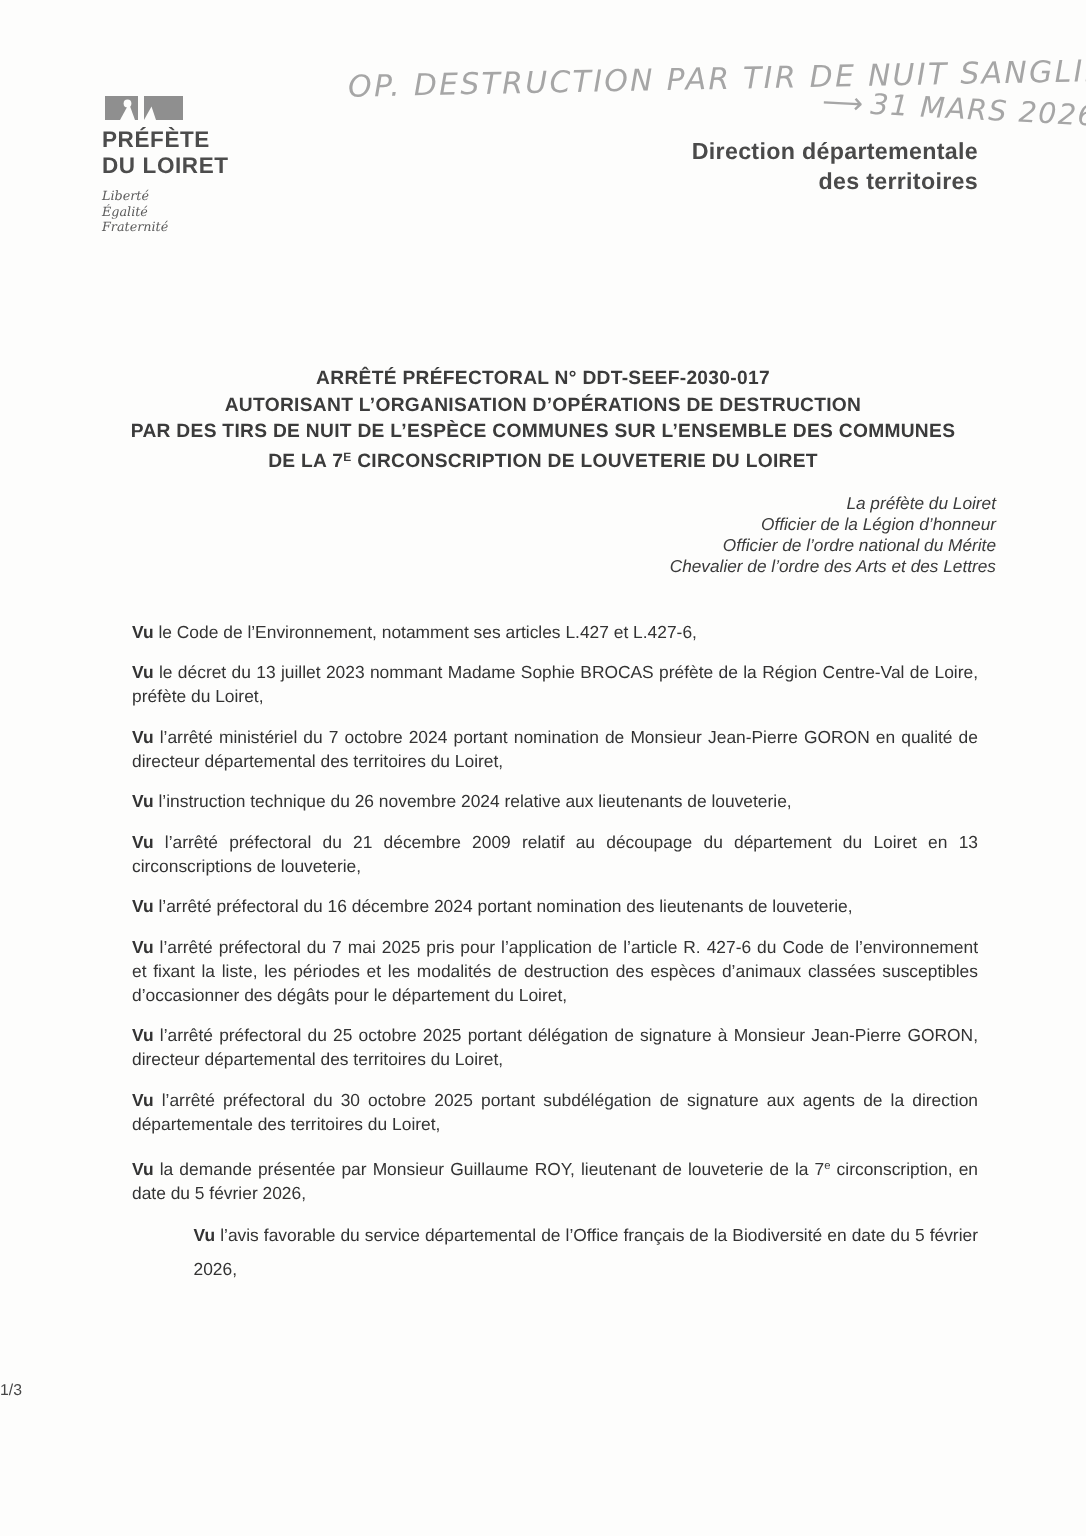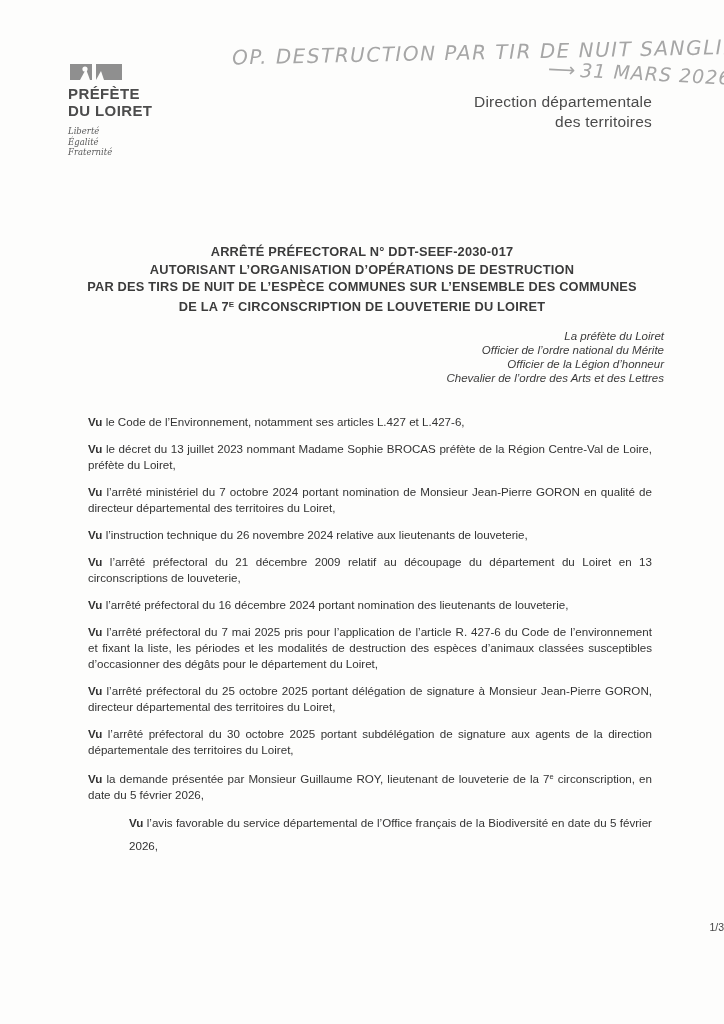--- a/index.html
+++ b/index.html
@@ -12,21 +12,21 @@
     margin:0 auto;
     overflow:hidden;
   }
   
   .gov-block{position:absolute;left:68px;top:64px;}
   .marianne{display:block;margin-bottom:4px;margin-left:2px;}
   .agency{font-weight:bold;font-size:15px;line-height:17px;color:#4c4c4c;letter-spacing:.4px;}
   .motto{margin-top:7px;font-family:"DejaVu Serif",serif;font-style:italic;font-size:8.5px;line-height:10.5px;color:#5a5a5a;}
   .direction{
     position:absolute;right:72px;top:92px;text-align:right;
-    font-weight:normal;font-size:15.5px;line-height:20px;color:#4a4a4a;letter-spacing:.2px;
+    font-weight:bold;font-size:15.5px;line-height:20px;color:#4a4a4a;letter-spacing:.2px;
   }
   
   .handwriting{position:absolute;color:#a6a6a6;font-style:italic;
     font-family:"DejaVu Sans",sans-serif;white-space:nowrap;}
   .hw-line1{left:232px;top:40px;font-size:20px;letter-spacing:1.5px;transform:rotate(-1.2deg);}
   .hw-line2{left:548px;top:62px;font-size:19px;letter-spacing:1px;transform:rotate(3deg);}
   .hw-arrow{display:inline-block;margin-right:4px;font-style:normal;}
   
   .title-block{
     position:absolute;left:60px;right:60px;top:243px;
@@ -43,22 +43,22 @@
   .body-text{
     position:absolute;left:88px;right:72px;top:414px;
     font-size:11.6px;line-height:16px;text-align:justify;color:#333;
   }
   .para{margin:0 0 11px 0;}
   .para .lead{font-weight:bold;}
   .para sup{font-size:7.5px;vertical-align:4px;}
   .para.loose{line-height:23px;margin-top:-3px;margin-left:41px;}
   
   .footer{
-    position:absolute;left:0;right:0;top:921px;
-    text-align:right;font-size:10.5px;color:#454545;
+    position:absolute;left:0;right:17px;top:921px;
+    text-align:left;font-size:10.5px;color:#454545;
   }
 </style>
 </head>
 <body>
 
 <div class="page">
 
   <div class="gov-block">
     <svg class="marianne" width="52" height="17" viewBox="0 0 52 17" xmlns="http://www.w3.org/2000/svg">
       <rect x="0" y="0" width="22" height="16" fill="#8f8f8f"></rect>
@@ -88,22 +88,22 @@
 
   <div class="title-block">
     <div>ARRÊTÉ PRÉFECTORAL N° DDT-SEEF-2030-017</div>
     <div>AUTORISANT L’ORGANISATION D’OPÉRATIONS DE DESTRUCTION</div>
     <div>PAR DES TIRS DE NUIT DE L’ESPÈCE COMMUNES SUR L’ENSEMBLE DES COMMUNES</div>
     <div><span>DE LA 7</span><sup>E</sup><span> CIRCONSCRIPTION DE LOUVETERIE DU LOIRET</span></div>
   </div>
 
   <div class="authority">
     <div>La préfète du Loiret</div>
+    <div>Officier de la Légion d’honneur</div>
     <div>Officier de l’ordre national du Mérite</div>
-    <div>Officier de la Légion d’honneur</div>
     <div>Chevalier de l’ordre des Arts et des Lettres</div>
   </div>
 
   <div class="body-text">
     <p class="para"><span class="lead">Vu</span> <span>le Code de l’Environnement, notamment ses articles L.427 et L.427-6,</span></p>
     <p class="para"><span class="lead">Vu</span> <span>le décret du 13 juillet 2023 nommant Madame Sophie BROCAS préfète de la Région Centre-Val de Loire, préfète du Loiret,</span></p>
     <p class="para"><span class="lead">Vu</span> <span>l’arrêté ministériel du 7 octobre 2024 portant nomination de Monsieur Jean-Pierre GORON en qualité de directeur départemental des territoires du Loiret,</span></p>
     <p class="para"><span class="lead">Vu</span> <span>l’instruction technique du 26 novembre 2024 relative aux lieutenants de louveterie,</span></p>
     <p class="para"><span class="lead">Vu</span> <span>l’arrêté préfectoral du 21 décembre 2009 relatif au découpage du département du Loiret en 13 circonscriptions de louveterie,</span></p>
     <p class="para"><span class="lead">Vu</span> <span>l’arrêté préfectoral du 16 décembre 2024 portant nomination des lieutenants de louveterie,</span></p>

